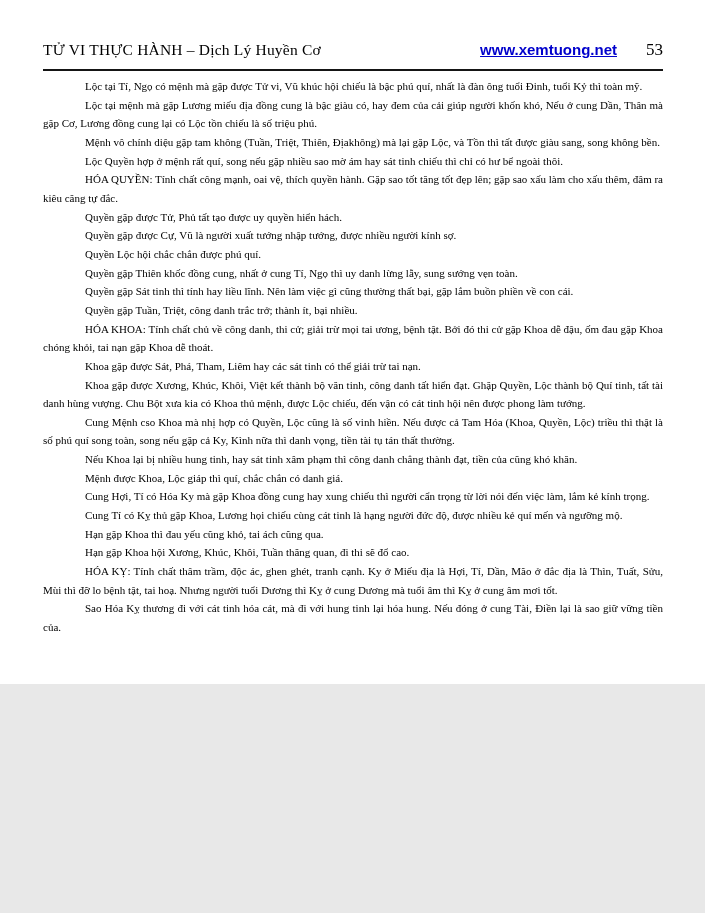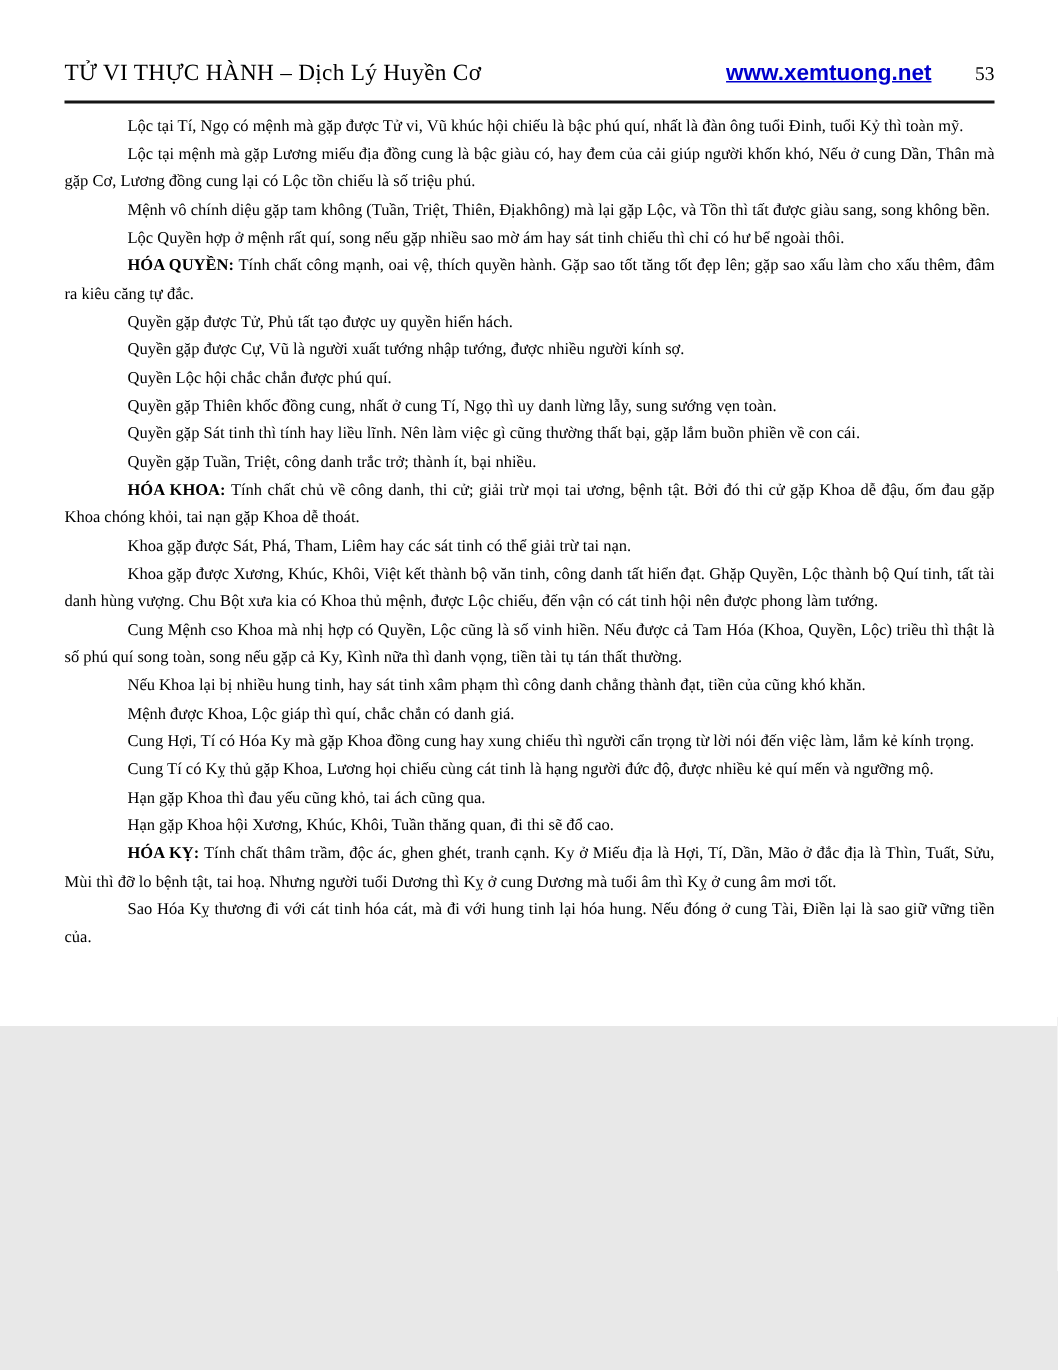--- a/index.html
+++ b/index.html
@@ -35,37 +35,37 @@
   }
   .site-link {
     font-family: "Liberation Sans", sans-serif;
     font-weight: bold;
     font-size: 15px;
     color: #0000cc;
     text-decoration: underline;
     cursor: pointer;
   }
   .page-number {
-    font-size: 13px;
+    font-size: 17px;
     color: #000000;
     padding-left: 19px;
   }
   .rule {
     border: none;
     border-top: 2px solid #151515;
     margin: 9px 0 6px 0;
   }
   .doc-body p {
     margin: 0;
     text-indent: 42px;
     text-align: justify;
     font-size: 11px;
     line-height: 18.65px;
   }
-  .lead { font-weight: bold; margin-top: 42px; }
+  .lead { font-weight: normal; margin-top: 42px; }
 </style>
 </head>
 <body>
 
 <div class="page">
 
   <div class="header">
     <span class="header-title">TỬ VI THỰC HÀNH – Dịch Lý Huyền Cơ</span>
     <span class="header-right">
       <a class="site-link">www.xemtuong.net</a>

